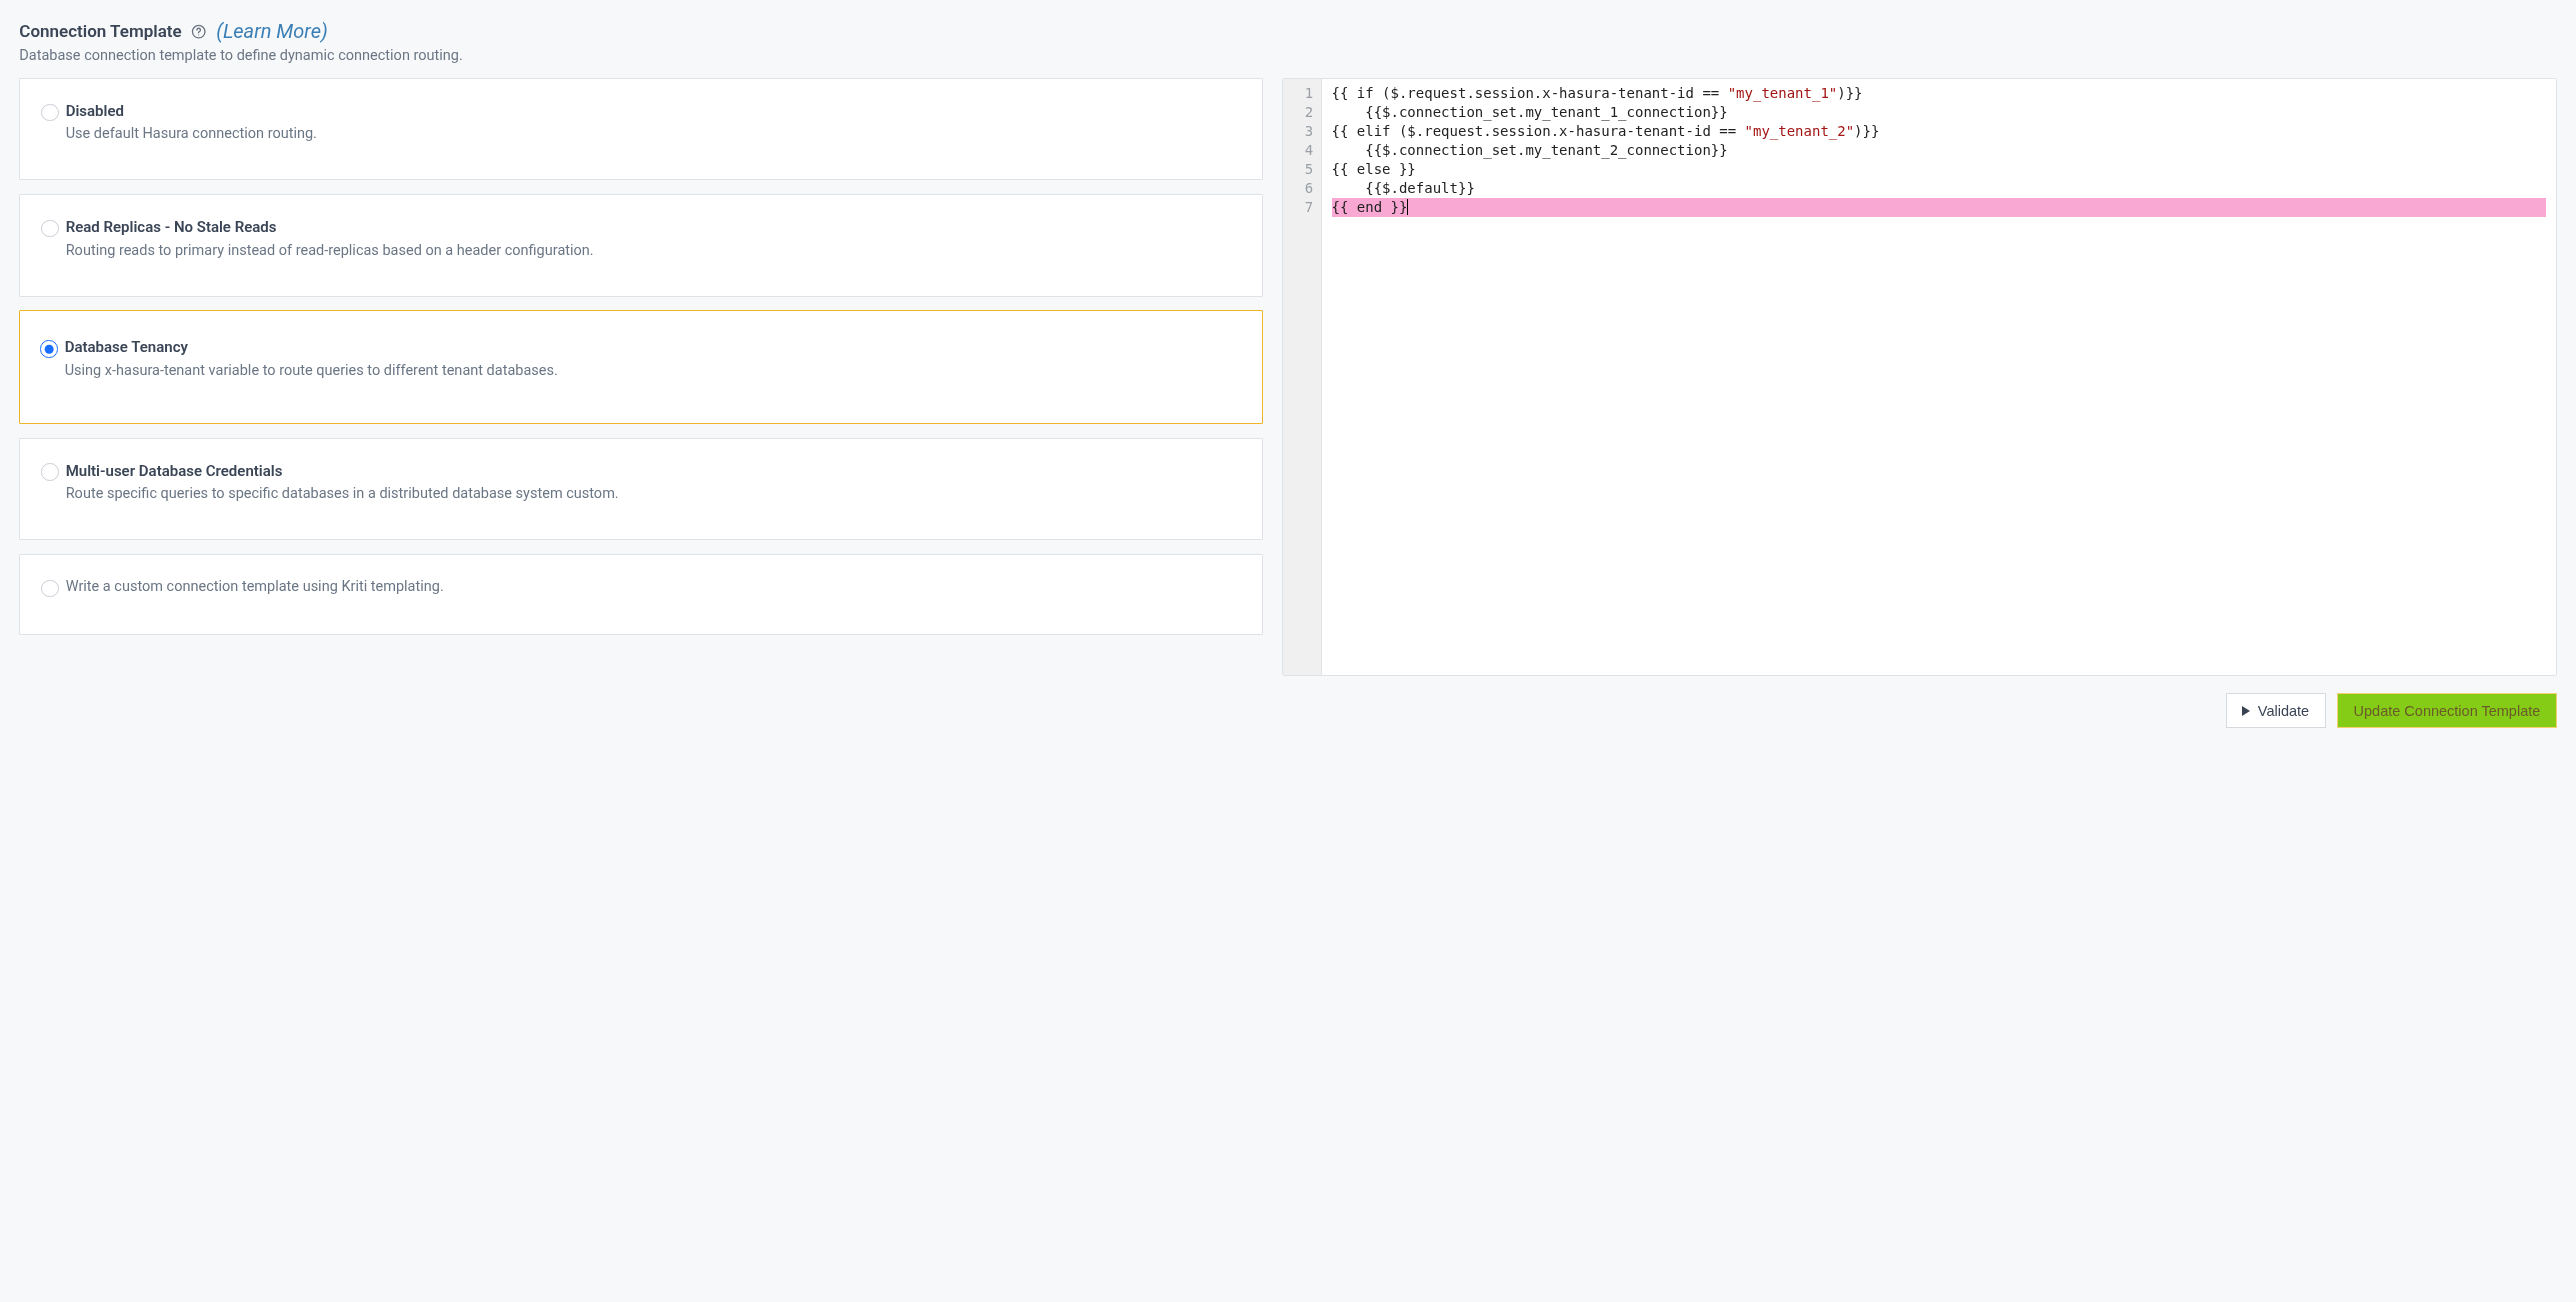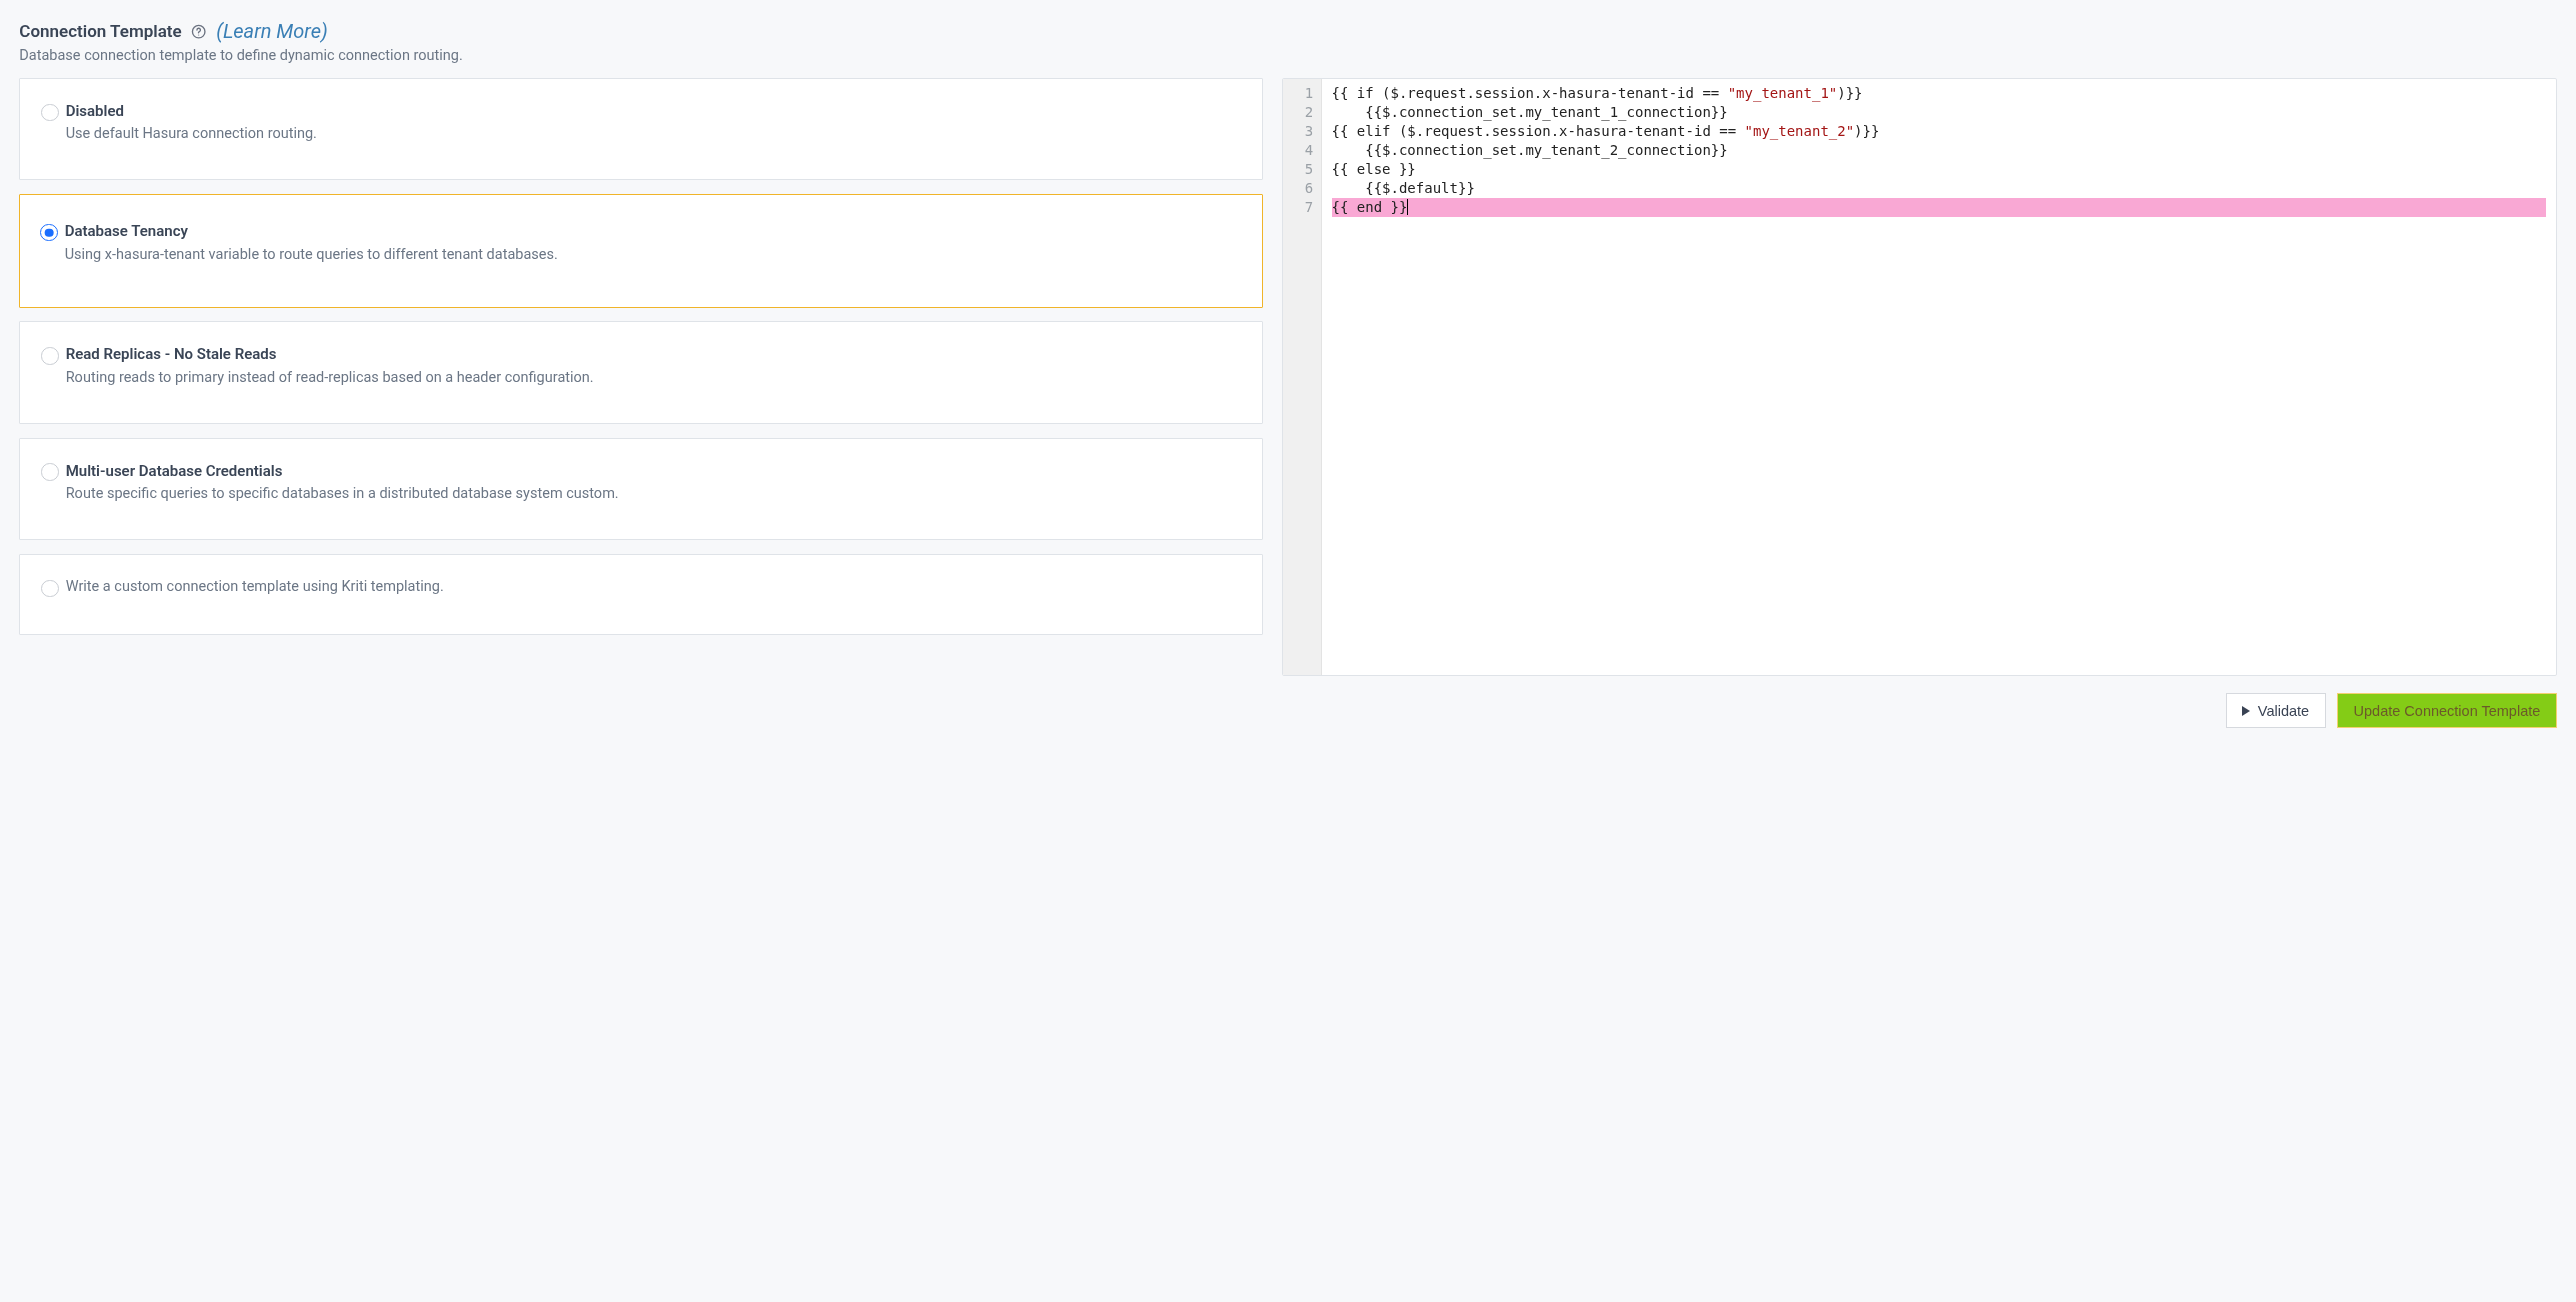--- a/index.html
+++ b/index.html
@@ -194,32 +194,32 @@
 
 <div class="columns">
   <div class="left-col" id="options-container">
       <div class="option-card">
         <div class="radio"></div>
         <div class="opt-body">
           <div class="opt-title">Disabled</div>
           <div class="opt-desc">Use default Hasura connection routing.</div>
         </div>
       </div>
+      <div class="option-card">
+        <div class="radio"></div>
+        <div class="opt-body">
+          <div class="opt-title">Read Replicas - No Stale Reads</div>
+          <div class="opt-desc">Routing reads to primary instead of read-replicas based on a header configuration.</div>
+        </div>
+      </div>
       <div class="option-card selected">
         <div class="radio"></div>
         <div class="opt-body">
           <div class="opt-title">Database Tenancy</div>
           <div class="opt-desc">Using x-hasura-tenant variable to route queries to different tenant databases.</div>
-        </div>
-      </div>
-      <div class="option-card">
-        <div class="radio"></div>
-        <div class="opt-body">
-          <div class="opt-title">Read Replicas - No Stale Reads</div>
-          <div class="opt-desc">Routing reads to primary instead of read-replicas based on a header configuration.</div>
         </div>
       </div>
       <div class="option-card">
         <div class="radio"></div>
         <div class="opt-body">
           <div class="opt-title">Multi-user Database Credentials</div>
           <div class="opt-desc">Route specific queries to specific databases in a distributed database system custom.</div>
         </div>
       </div>
       <div class="option-card">

